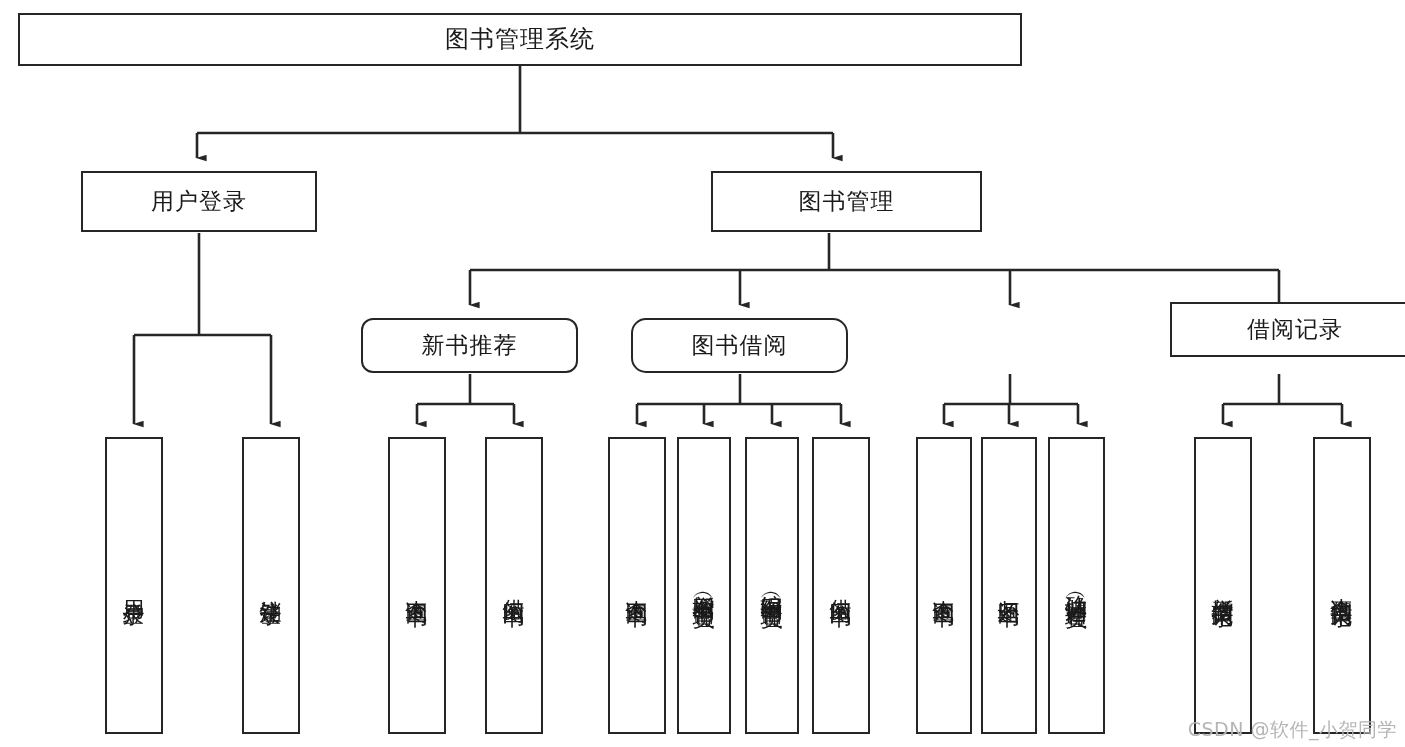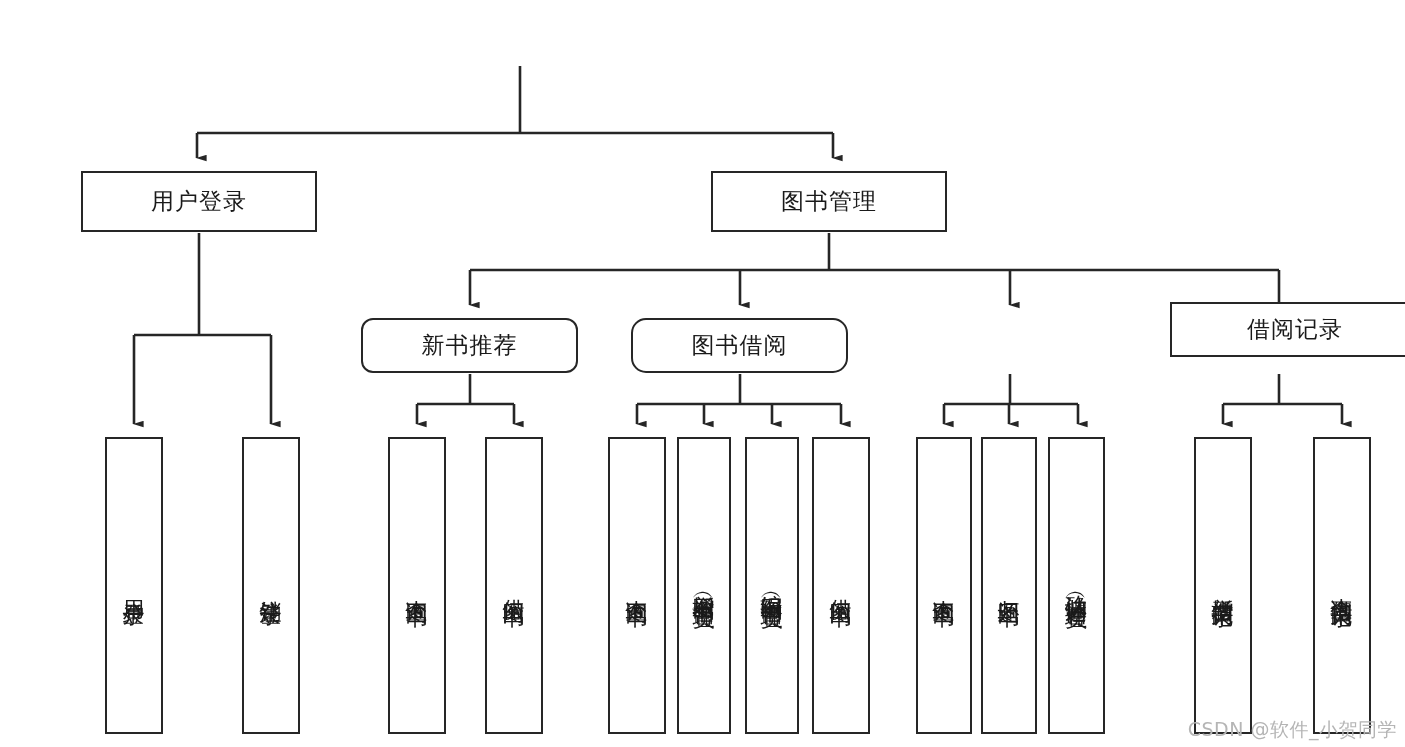--- a/index.html
+++ b/index.html
@@ -120,25 +120,28 @@
       <path d="M1009,404 L1009,424" marker-end="url(#arrow)"></path>
       <path d="M1078,404 L1078,424" marker-end="url(#arrow)"></path>
 
       <path d="M1279,374 L1279,404"></path>
       <path d="M1223,404 L1342,404"></path>
       <path d="M1223,404 L1223,424" marker-end="url(#arrow)"></path>
       <path d="M1342,404 L1342,424" marker-end="url(#arrow)"></path>
     </g>
   </svg>
 
+  <div class="node horizontal" id="root-node">
+    <span class="hlabel">图书管理系统</span>
+  </div>
 
   <div class="node horizontal" style="left:81px; top:171px; width:236px; height:61px;">
     <span class="hlabel">用户登录</span>
   </div>
-  <div class="node horizontal" style="left:711px; top:171px; width:236px; height:61px;">
+  <div class="node horizontal" style="left:711px; top:171px; width:271px; height:61px;">
     <span class="hlabel">图书管理</span>
   </div>
 
   <div class="node horizontal" style="left:361px; top:318px; width:217px; height:55px;border-radius:12px;">
     <span class="hlabel">新书推荐</span>
   </div>
   <div class="node horizontal" style="left:631px; top:318px; width:217px; height:55px;border-radius:15px;">
     <span class="hlabel">图书借阅</span>
   </div>
   <div class="node horizontal" style="left:1170px; top:302px; width:250px; height:55px;">

